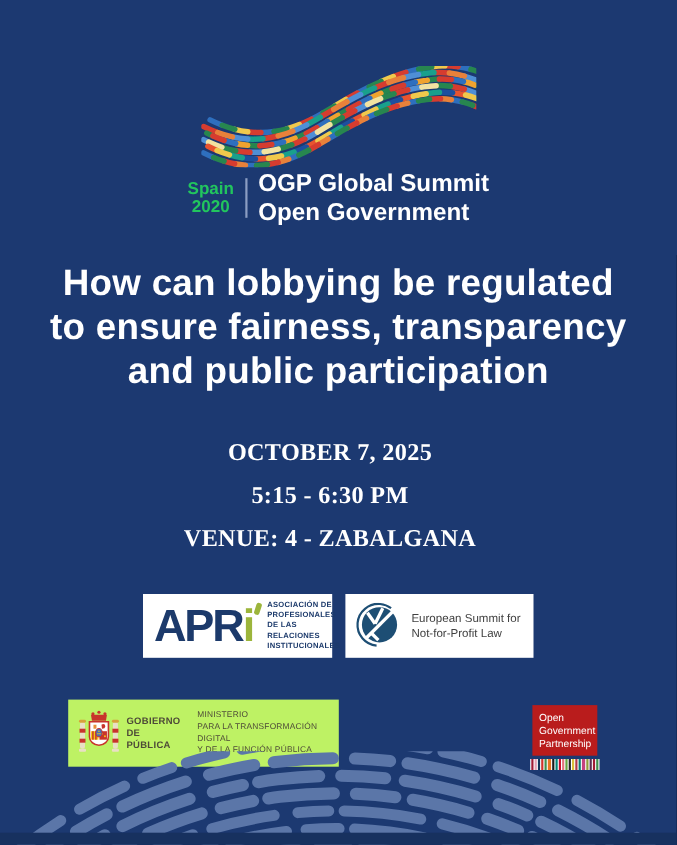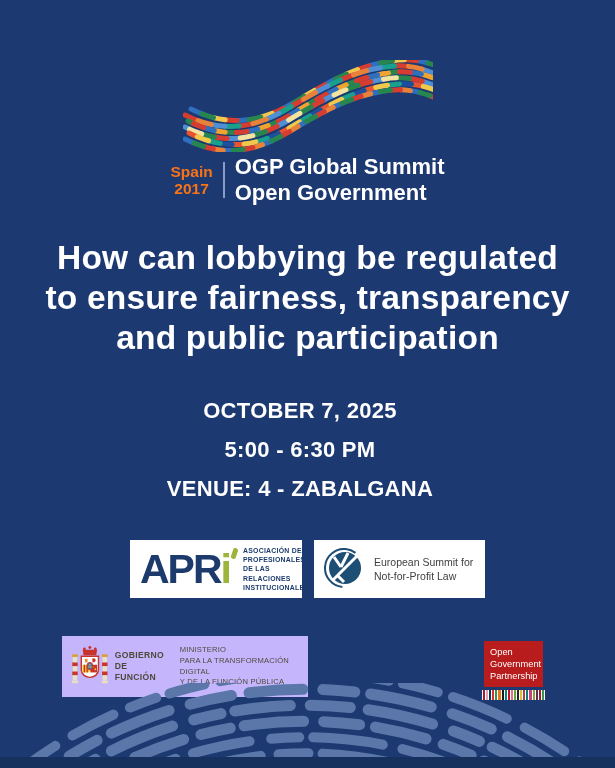--- a/index.html
+++ b/index.html
@@ -24,21 +24,21 @@
   .wave-svg { display: block; margin: 0 auto; }
 
   .lockup {
     margin-top: 2px;
     display: flex;
     justify-content: center;
     align-items: center;
     gap: 10px;
   }
   .host {
-    color: #f97316;
+    color: #22c55e;
     font-weight: 700;
     font-size: 15.5px;
     line-height: 1.15;
     text-align: center;
   }
   .lockup-divider {
     width: 2px; height: 36px;
     background: #8b9dc3;
   }
   .summit-name {
@@ -69,20 +69,21 @@
   }
 
   
   .event-details {
     position: absolute;
     top: 398px; left: 0; right: 15px;
     text-align: center;
     color: #ffffff;
     font-weight: 700;
     font-size: 22px;
+    font-family: Liberation Serif, serif;
   }
   .event-details .detail-line { margin-bottom: 13px; letter-spacing: 0.3px; }
 
   
   .partners-row {
     position: absolute;
     top: 540px; left: 0; right: 0;
     display: flex;
     justify-content: center;
     align-items: flex-end;
@@ -129,21 +130,21 @@
     font-size: 10.5px;
     line-height: 1.35;
     text-align: left;
   }
 
   
   .gov-box {
     position: absolute;
     left: 62px; top: 636px;
     width: 246px; height: 61px;
-    background: #c4b5fd;
+    background: #bef264;
     display: flex;
     align-items: center;
     padding-left: 8px;
   }
   .gov-name {
     margin-left: 5px;
     color: #4e4a38;
     font-size: 8.6px;
     font-weight: 700;
     line-height: 1.3;
@@ -241,40 +242,40 @@
           <use href="#wv" stroke="#e8813a" stroke-dasharray="10 30" stroke-dashoffset="10"></use>
           <use href="#wv" stroke="#d63c2f" stroke-dasharray="10 30" stroke-dashoffset="20"></use>
           <use href="#wv" stroke="#27864f" stroke-dasharray="10 30" stroke-dashoffset="30"></use>
         </g>
       </g>
     </svg>
 
     <div class="lockup">
       <div class="host">
         <div>Spain</div>
-        <div>2017</div>
+        <div>2020</div>
       </div>
       <div class="lockup-divider"></div>
       <div class="summit-name">
         <div>OGP Global Summit</div>
         <div>Open Government</div>
       </div>
     </div>
 
   </div>
 
   <div class="main-title">
     <div>How can lobbying be regulated</div>
     <div>to ensure fairness, transparency</div>
     <div>and public participation</div>
   </div>
 
   <div class="event-details">
     <div class="detail-line">OCTOBER 7, 2025</div>
-    <div class="detail-line">5:00 - 6:30 PM</div>
+    <div class="detail-line">5:15 - 6:30 PM</div>
     <div class="detail-line">VENUE: 4 - ZABALGANA</div>
   </div>
 
   <div class="partners-row">
 
     <div class="logo-box apri-box">
       <div class="apri-word">
         <span>APR</span>
           <span class="apri-i">i</span>
         <span class="apri-accent"></span>
@@ -338,21 +339,21 @@
       <rect x="22.5" y="22.5" width="7.5" height="8.5" fill="#c8342c"></rect>
       <circle cx="25" cy="25" r="1" fill="#f5c518"></circle>
       <circle cx="28" cy="27.5" r="1" fill="#f5c518"></circle>
       <ellipse cx="22" cy="24" rx="3.2" ry="4.2" fill="#4a6fb5" stroke="#c8342c" stroke-width="1"></ellipse>
       <circle cx="22" cy="22.5" r="0.8" fill="#f5c518"></circle>
       <circle cx="21" cy="25" r="0.8" fill="#f5c518"></circle>
       <circle cx="23" cy="25" r="0.8" fill="#f5c518"></circle>
     </svg>
     <div class="gov-name">
       <div>GOBIERNO</div>
-      <div>DE FUNCIÓN</div>
+      <div>DE PÚBLICA</div>
     </div>
     <div class="ministry-name">
       <div>MINISTERIO</div>
       <div>PARA LA TRANSFORMACIÓN DIGITAL</div>
       <div>Y DE LA FUNCIÓN PÚBLICA</div>
     </div>
   </div>
 
   <div class="ogp-box">
     <div>Open</div>

